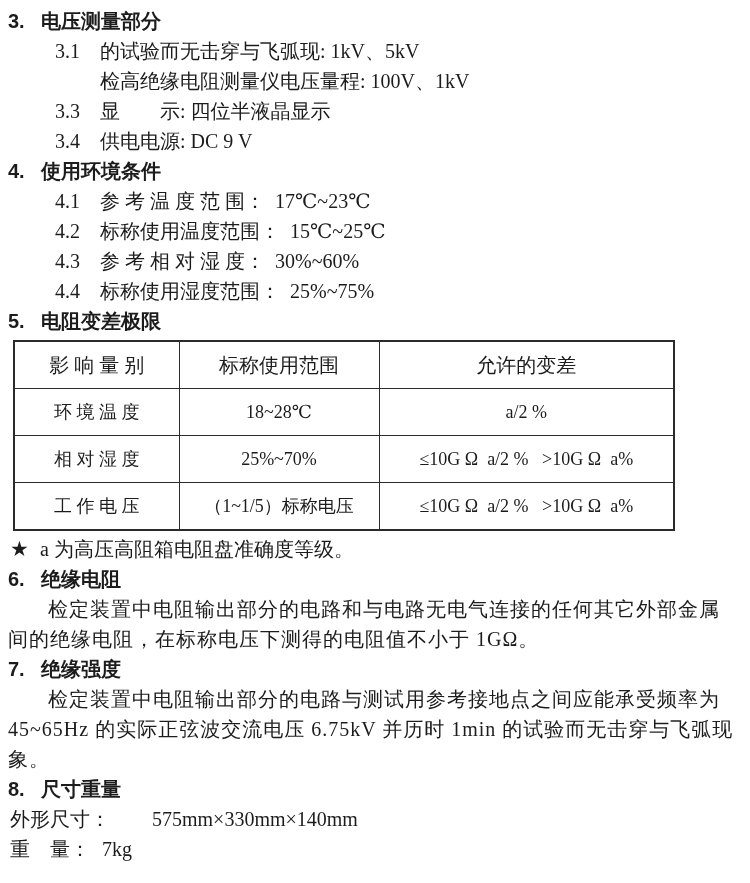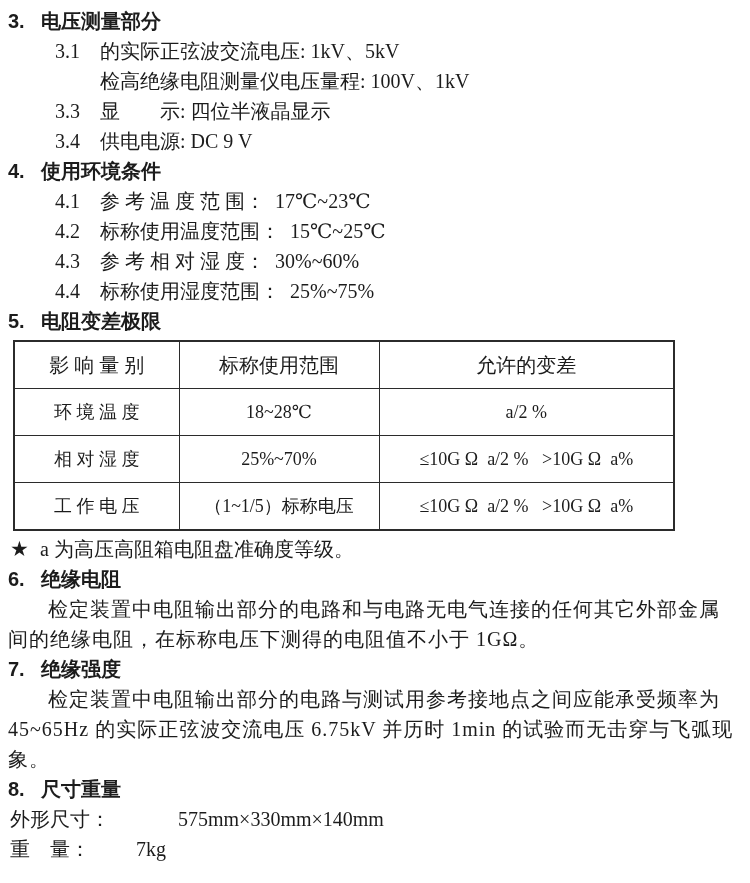--- a/index.html
+++ b/index.html
@@ -45,36 +45,36 @@
   table.spec th { font-size: 20px; }
   table.spec td { font-size: 18px; }
   td.rowlabel { font-size: 20px; margin-top: 46px; }
   .col-influence { width: 165px; }
   .col-range { width: 200px; }
   .col-variation { width: 295px; }
   .note { display: flex; align-items: baseline; white-space: pre; margin-left: 2px; }
   .note .star { width: 30px; flex: none; font-size: 21px; }
   .pline { white-space: pre; letter-spacing: 1px; }
   .pline.ind { text-indent: 40px; }
-  .kv { display: flex; white-space: pre; margin-left: 2px; gap: 26px; }
+  .kv { display: flex; white-space: pre; margin-left: 2px; }
   .kv .v { margin-left: 42px; }
-  .kv.w .v { margin-left: 20px; }
+  .kv.w .v { margin-left: 12px; }
 </style>
 </head>
 <body>
 
 <div class="page">
 
   <div class="sec-header">
     <span class="sn">3.</span>
     <span class="st">电压测量部分</span>
   </div>
   <div class="item">
     <span class="inum">3.1</span>
-    <span class="itext">的实际正弦波交流电压: 1kV、5kV</span>
+    <span class="itext">的试验而无击穿与飞弧现: 1kV、5kV</span>
   </div>
   <div class="item">
     <span class="inum"></span>
     <span class="itext">检高绝缘电阻测量仪电压量程: 100V、1kV</span>
   </div>
   <div class="item">
     <span class="inum">3.3</span>
     <span class="itext">显　　示: 四位半液晶显示</span>
   </div>
   <div class="item">

